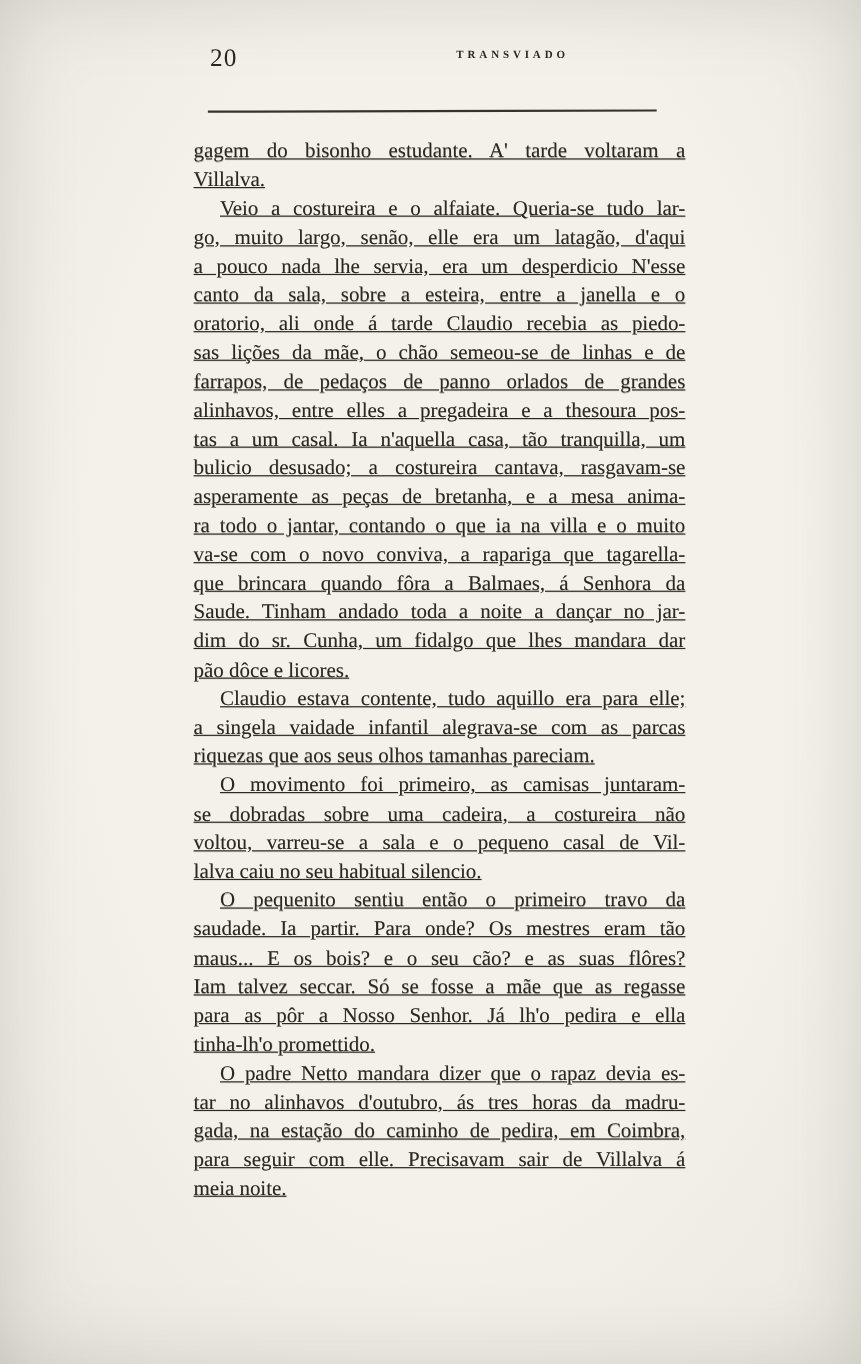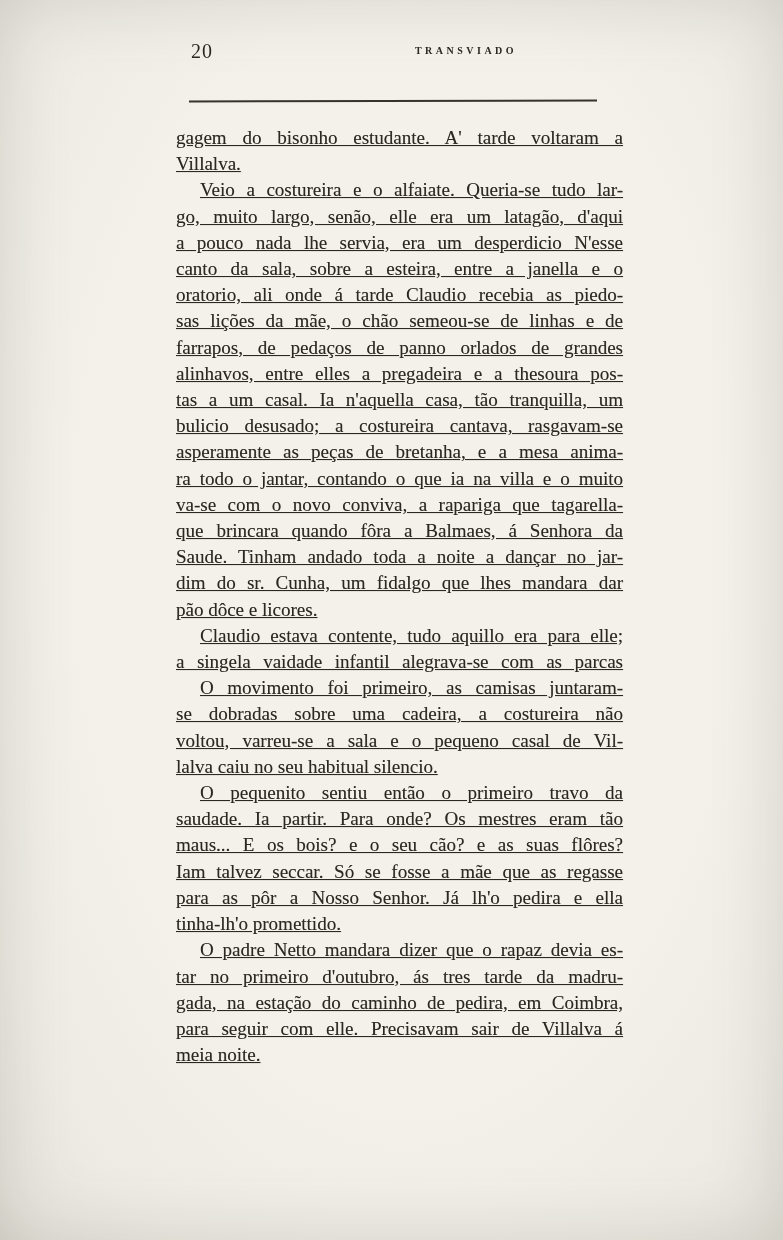--- a/index.html
+++ b/index.html
@@ -19,21 +19,21 @@
       radial-gradient(ellipse at 52% 44%,
         var(--paper-color, #f3f1ea) 55%,
         #edebe4 82%,
         #e6e4dc 96%,
         #e0ded6 100%);
     box-shadow: inset 0 0 70px rgba(115, 110, 96, 0.22);
   }
   .page-header { position: absolute; left: 0; top: 0; width: 100%; height: 110px; }
   .page-number {
     position: absolute; left: 191px; top: 40px;
-    font-size: 20px; letter-spacing: 1px;
+    font-size: 23px; letter-spacing: 1px;
   }
   .running-title {
     position: absolute; left: 466px; top: 45px;
     transform: translateX(-50%);
     font-size: 10px; font-weight: bold; letter-spacing: 3.5px;
     white-space: nowrap;
   }
   .header-rule {
     position: absolute; left: 189px; top: 100px;
     width: 408px; height: 2px;
@@ -87,37 +87,38 @@
         <span class="line">ra todo o jantar, contando o que ia na villa e o muito</span>
         <span class="line">va-se com o novo conviva, a rapariga que tagarella-</span>
         <span class="line">que brincara quando fôra a Balmaes, á Senhora da</span>
         <span class="line">Saude. Tinham andado toda a noite a dançar no jar-</span>
         <span class="line">dim do sr. Cunha, um fidalgo que lhes mandara dar</span>
         <span class="line last">pão dôce e licores.</span>
       </p>
       <p class="para indent">
         <span class="line">Claudio estava contente, tudo aquillo era para elle;</span>
         <span class="line">a singela vaidade infantil alegrava-se com as parcas</span>
+        <span class="line last">riquezas que aos seus olhos tamanhas pareciam.</span>
       </p>
       <p class="para indent">
         <span class="line">O movimento foi primeiro, as camisas juntaram-</span>
         <span class="line">se dobradas sobre uma cadeira, a costureira não</span>
         <span class="line">voltou, varreu-se a sala e o pequeno casal de Vil-</span>
         <span class="line last">lalva caiu no seu habitual silencio.</span>
       </p>
       <p class="para indent">
         <span class="line">O pequenito sentiu então o primeiro travo da</span>
         <span class="line">saudade. Ia partir. Para onde? Os mestres eram tão</span>
         <span class="line">maus... E os bois? e o seu cão? e as suas flôres?</span>
         <span class="line">Iam talvez seccar. Só se fosse a mãe que as regasse</span>
         <span class="line">para as pôr a Nosso Senhor. Já lh'o pedira e ella</span>
         <span class="line last">tinha-lh'o promettido.</span>
       </p>
       <p class="para indent">
         <span class="line">O padre Netto mandara dizer que o rapaz devia es-</span>
-        <span class="line">tar no primeiro d'outubro, ás tres tarde da madru-</span>
+        <span class="line">tar no alinhavos d'outubro, ás tres horas da madru-</span>
         <span class="line">gada, na estação do caminho de pedira, em Coimbra,</span>
         <span class="line">para seguir com elle. Precisavam sair de Villalva á</span>
         <span class="line last">meia noite.</span>
       </p>
     </main>
 
 </div>
 
 </body></html>

